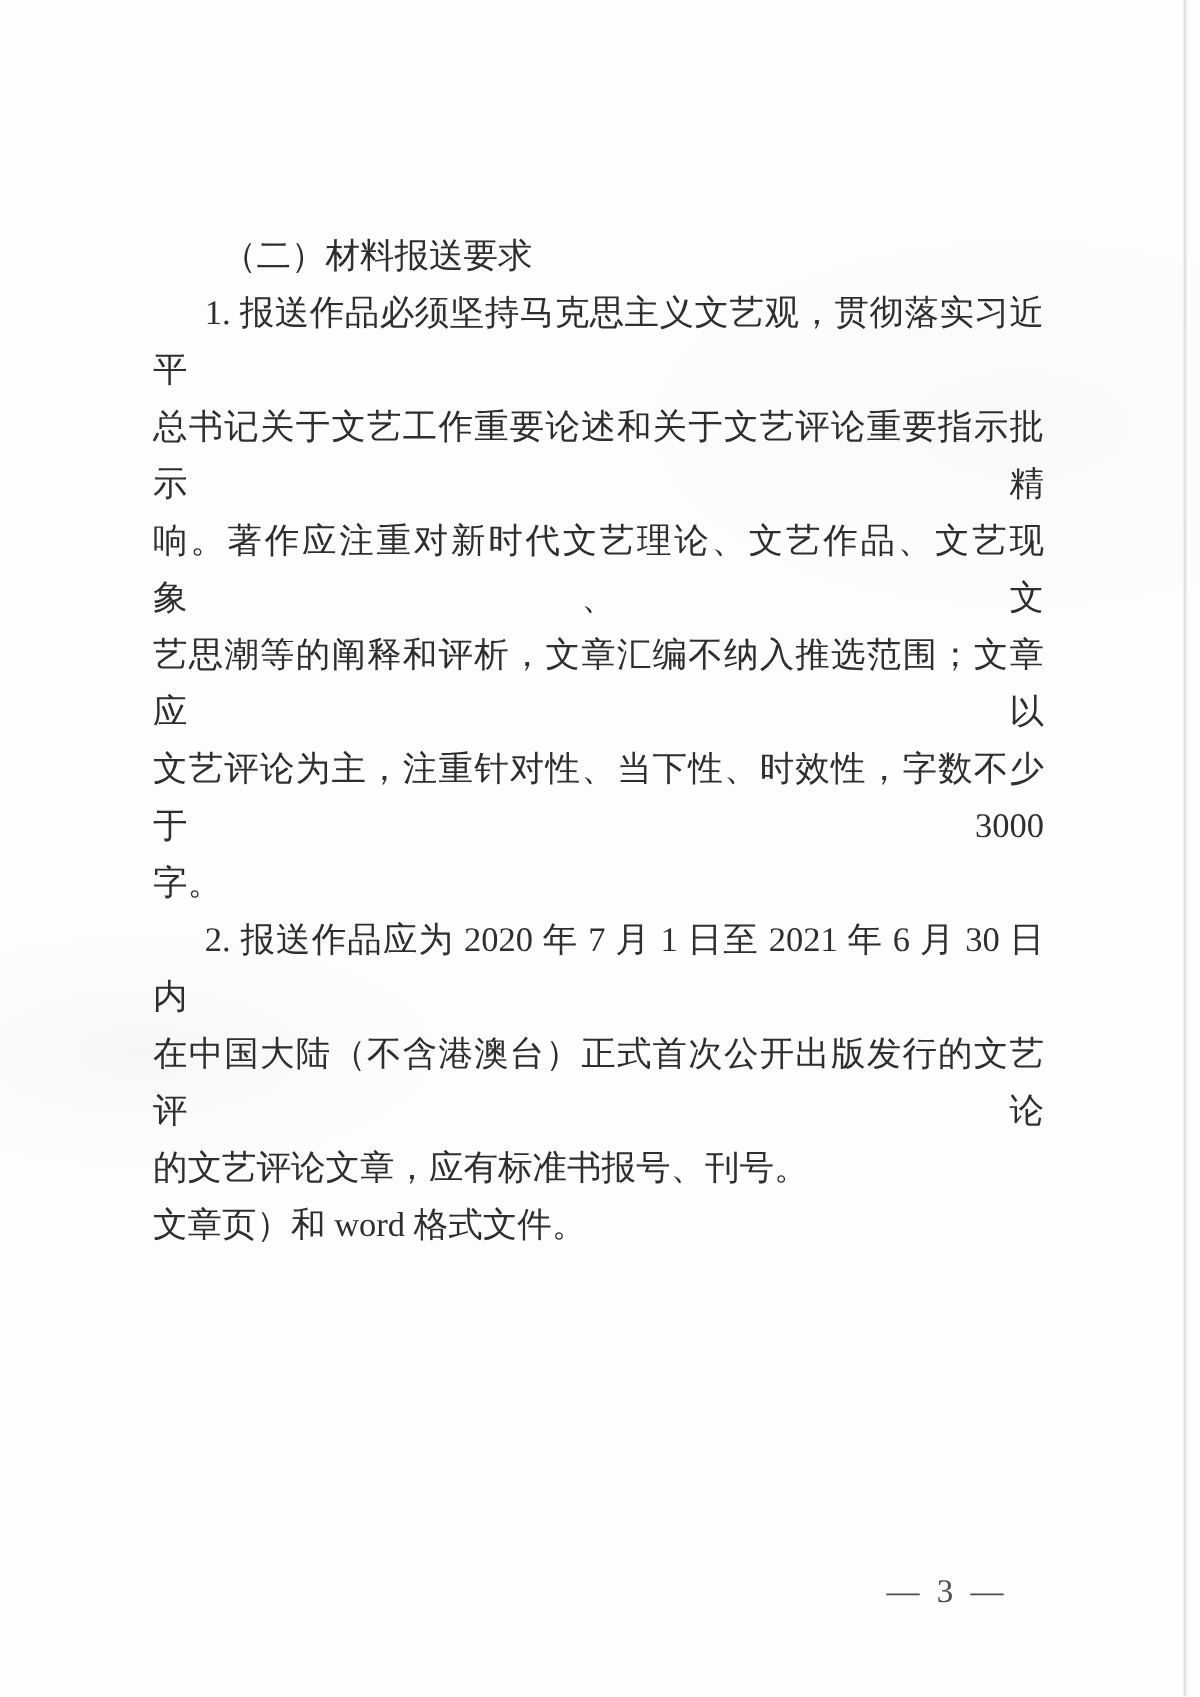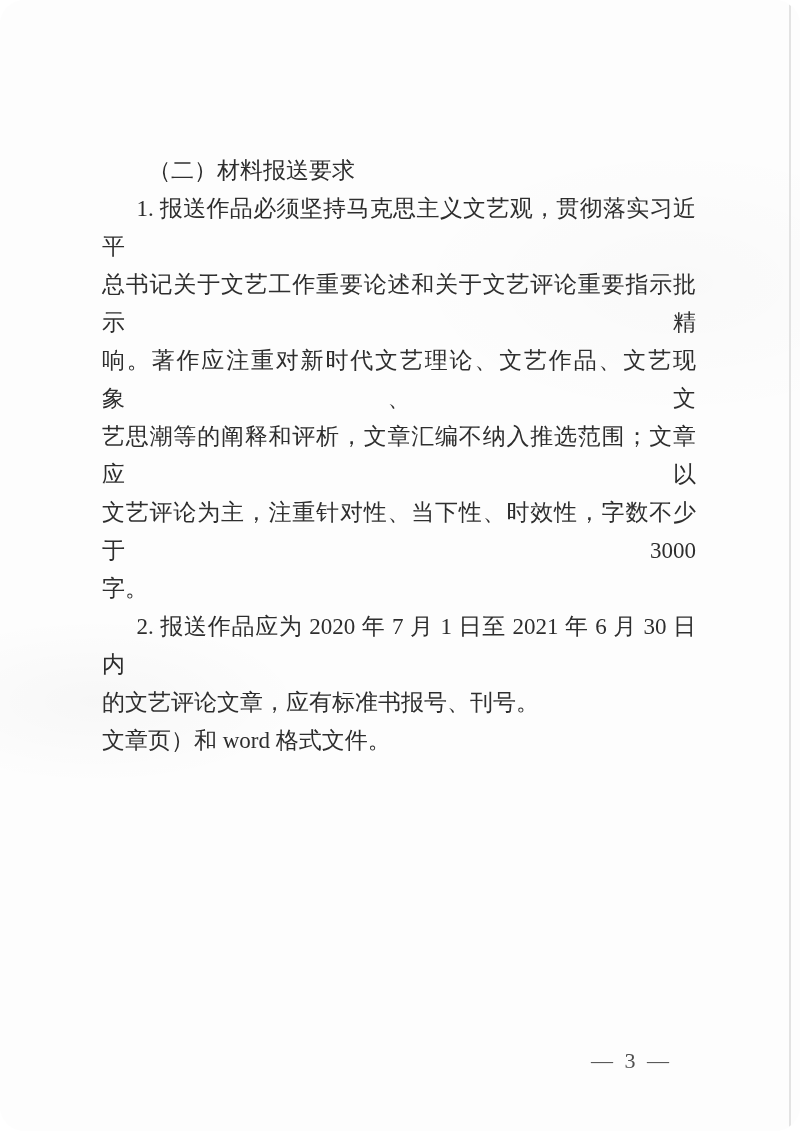--- a/index.html
+++ b/index.html
@@ -11,21 +11,20 @@
   .page {
     position: relative;
     width: 800px;
     height: 1131px;
     background: var(--bg, #fdfdfd);
     background-image:
       radial-gradient(ellipse 300px 120px at 12% 62%, rgba(0,0,0,0.025), rgba(0,0,0,0) 70%),
       radial-gradient(ellipse 400px 200px at 85% 25%, rgba(0,0,0,0.015), rgba(0,0,0,0) 70%);
     color: var(--fg, #2e2e2e);
     overflow: hidden;
-    border-radius: 25px;
   }
   .scan-edge {
     position: absolute;
     top: 0;
     left: 789px;
     width: 2px;
     height: 100%;
     background: var(--edge, #e3e3e3);
   }
   .content {
@@ -64,19 +63,20 @@
 
   <div class="content">
     <div class="line indent">（二）材料报送要求</div>
     <div class="line indent-num justify">1. 报送作品必须坚持马克思主义文艺观，贯彻落实习近平</div>
     <div class="line justify">总书记关于文艺工作重要论述和关于文艺评论重要指示批示精</div>
     <div class="line justify">响。著作应注重对新时代文艺理论、文艺作品、文艺现象、文</div>
     <div class="line justify">艺思潮等的阐释和评析，文章汇编不纳入推选范围；文章应以</div>
     <div class="line justify">文艺评论为主，注重针对性、当下性、时效性，字数不少于 3000</div>
     <div class="line">字。</div>
     <div class="line indent-num justify">2. 报送作品应为 2020 年 7 月 1 日至 2021 年 6 月 30 日内</div>
+    <div class="line justify">在中国大陆（不含港澳台）正式首次公开出版发行的文艺评论</div>
     <div class="line">的文艺评论文章，应有标准书报号、刊号。</div>
     <div class="line">文章页）和 word 格式文件。</div>
 
   </div>
 
   <div class="page-num">— 3 —</div>
 </div>
 
 </body></html>

